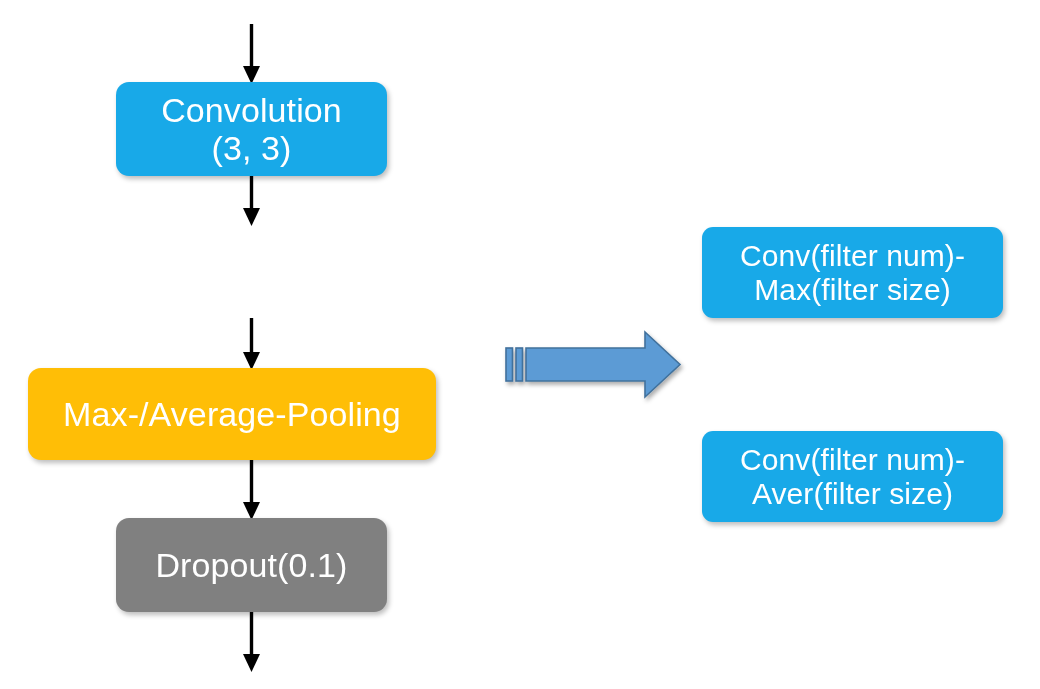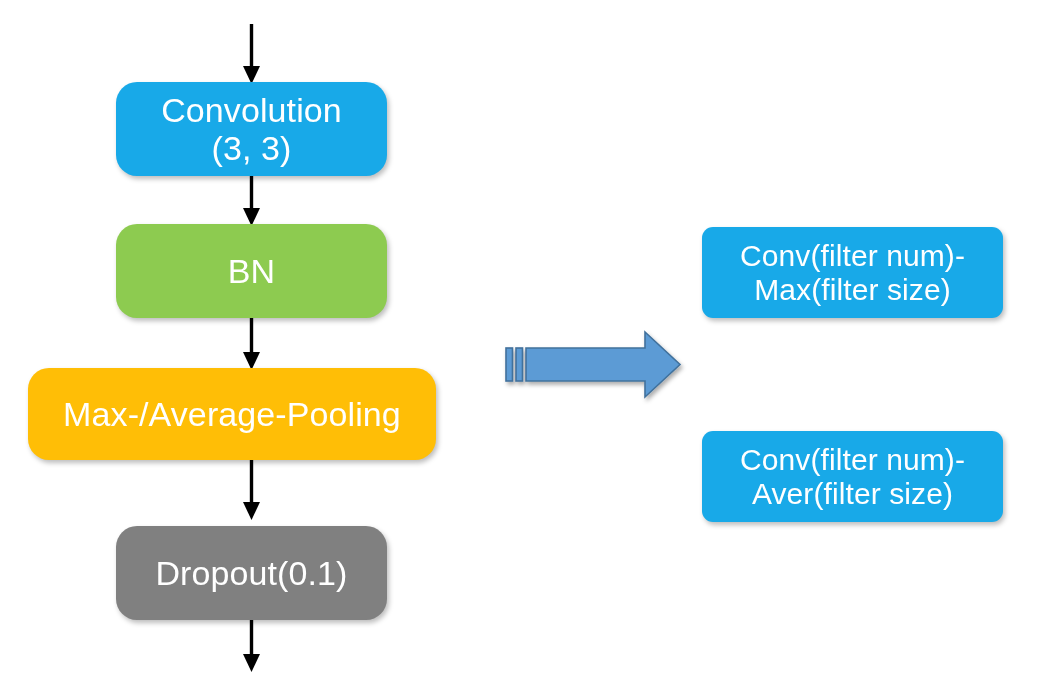--- a/index.html
+++ b/index.html
@@ -16,21 +16,21 @@
     font-family: "Liberation Sans", sans-serif;
   }
   .node {
     position: absolute;
     box-sizing: border-box;
     display: flex;
     align-items: center;
     justify-content: center;
     text-align: center;
     color: #ffffff;
-    border-radius: 21px;
+    border-radius: 13px;
     line-height: 1.12;
     letter-spacing: 0.1px;
     white-space: pre-line;
     box-shadow: 2px 3px 5px rgba(0,0,0,0.26);
     user-select: none;
   }
 
   
   #node-conv {
     left: 116px; top: 82px; width: 271px; height: 94px;
@@ -44,21 +44,20 @@
   }
   #node-pool {
     left: 28px; top: 368px; width: 408px; height: 92px;
     background: #FFBE06;
     font-size: 34px;
   }
   #node-dropout {
     left: 116px; top: 518px; width: 271px; height: 94px;
     background: #808080;
     font-size: 34px;
-    margin-top: 8px;
   }
 
   
   #node-alt-max {
     left: 702px; top: 227px; width: 301px; height: 91px;
     background: #18A9E8;
     font-size: 30px;
     border-radius: 11px;
   }
   #node-alt-aver {
@@ -123,21 +122,20 @@
 
     <g>
       <line class="conn-line" x1="251.5" y1="612" x2="251.5" y2="656"></line>
       <polygon class="conn-head" points="243,654 260,654 251.5,672"></polygon>
     </g>
   </svg>
 
   <div class="node" id="node-conv">Convolution
 (3, 3)</div>
 
-  <div class="node" id="node-bn">BN</div>
 
   <div class="node" id="node-pool">Max-/Average-Pooling</div>
 
   <div class="node" id="node-dropout">Dropout(0.1)</div>
 
   <svg id="big-arrow" viewBox="0 0 190 86" width="190" height="86" aria-hidden="true">
     <defs>
       <filter id="bigShadow" x="-20%" y="-20%" width="160%" height="170%">
         <feDropShadow dx="2" dy="3" stdDeviation="2.2" flood-color="#000000" flood-opacity="0.32"></feDropShadow>
       </filter>

